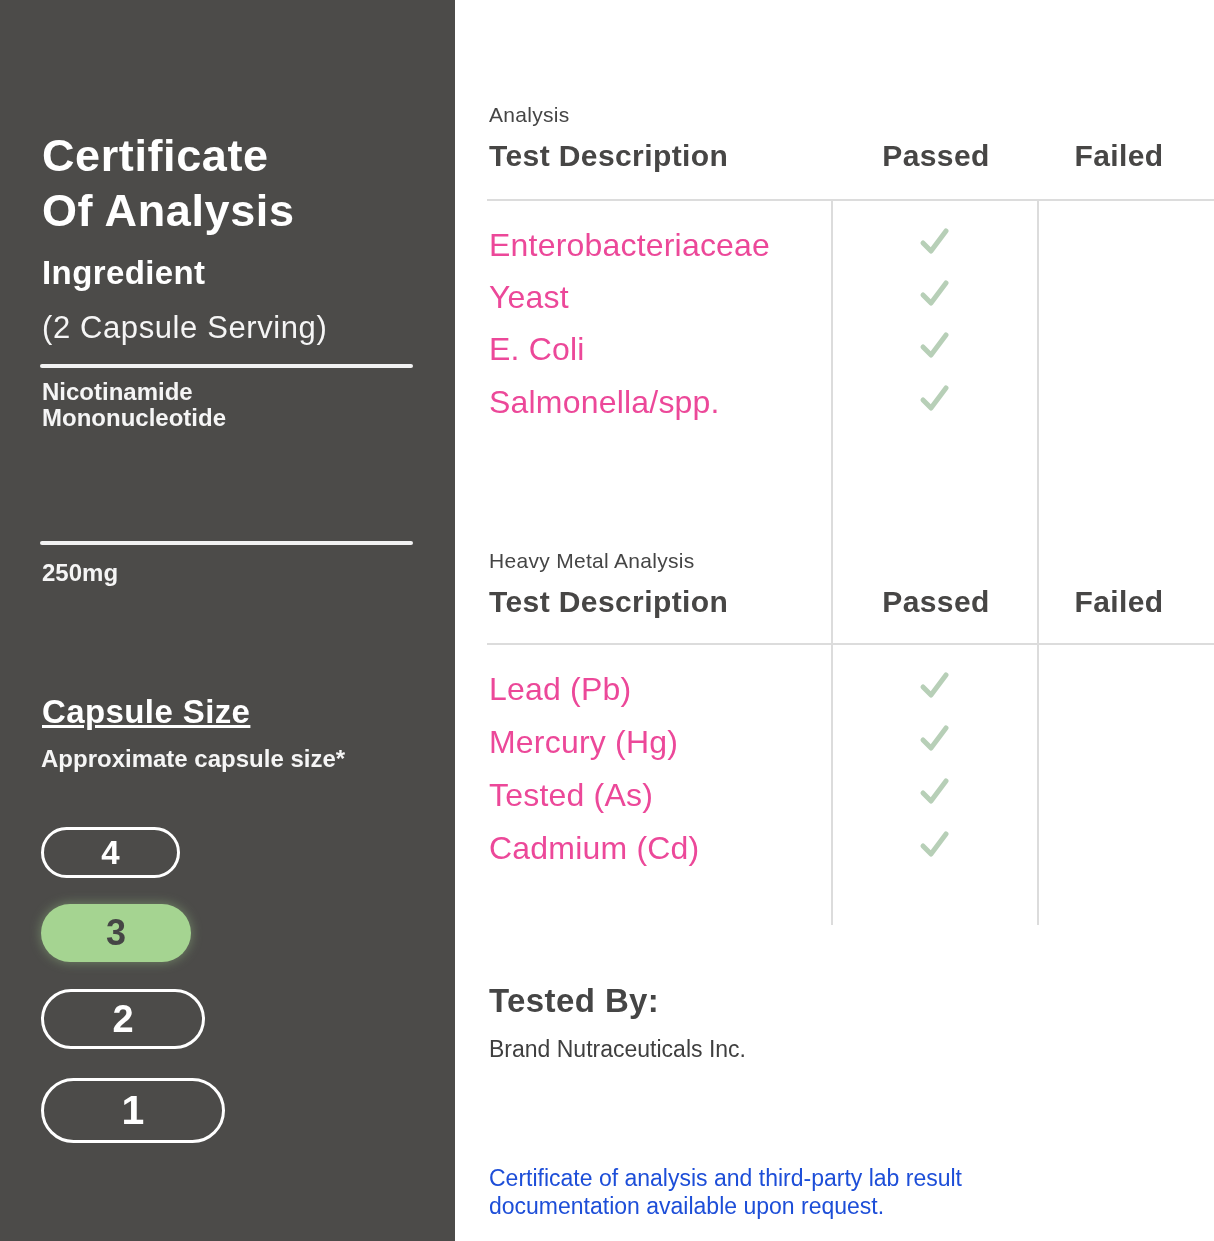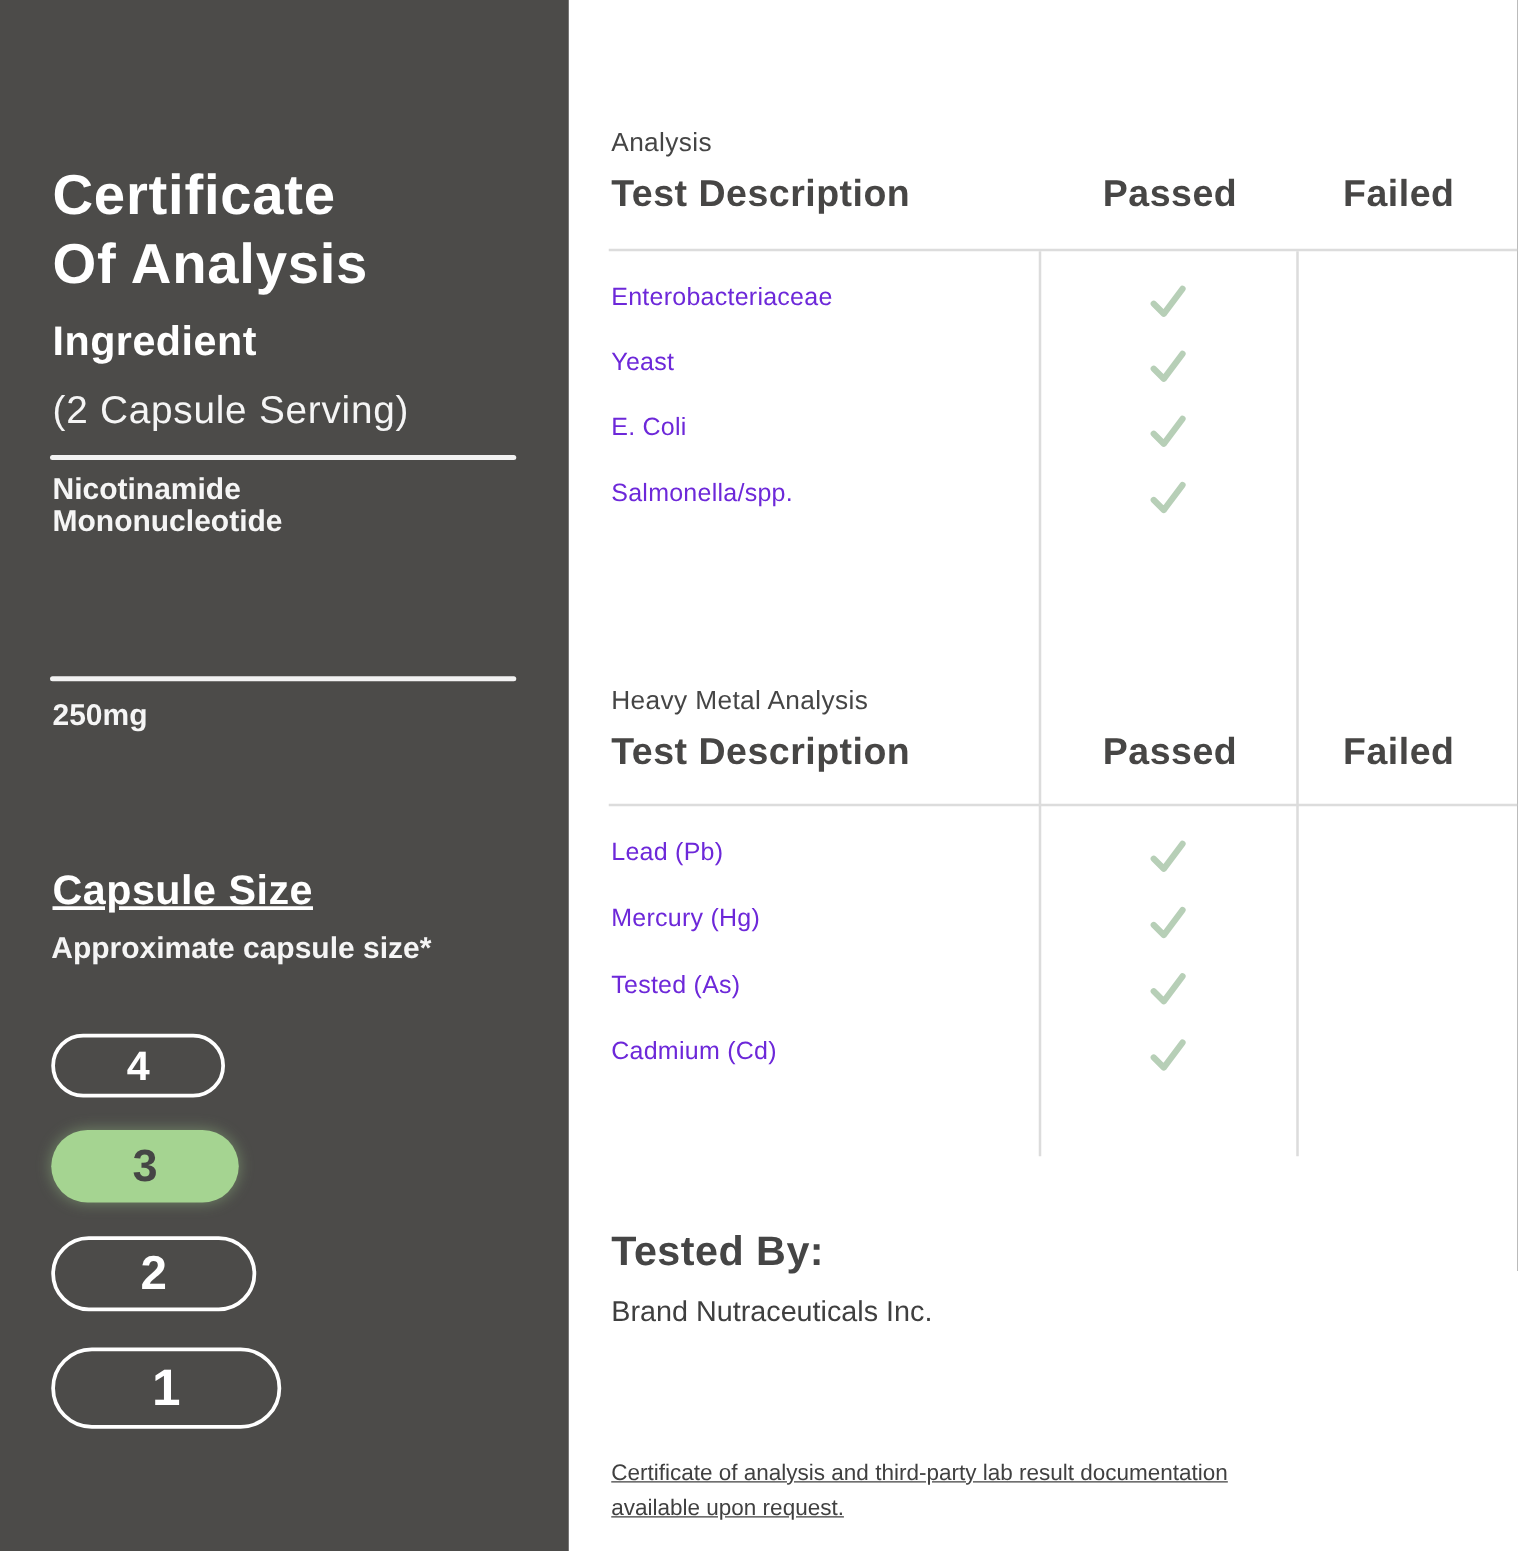--- a/index.html
+++ b/index.html
@@ -32,28 +32,28 @@
   }
   .pill-4{top:827px;width:139px;height:51px;font-size:33px;}
   .pill-3{top:904px;width:150px;height:58px;font-size:36px;}
   .pill-2{top:989px;width:164px;height:60px;font-size:38px;}
   .pill-1{top:1078px;width:184px;height:65px;font-size:41px;}
 
   
   .tbl-label{font-size:21px;color:#454545;letter-spacing:0.3px;}
   .tbl-head{font-size:30px;font-weight:700;color:#474645;letter-spacing:0.4px;}
   .cell-center{text-align:center;}
-  .row-label{font-size:20px;color:#6d28d9;letter-spacing:0.2px;}
+  .row-label{font-size:32px;color:#ec4899;letter-spacing:0.2px;}
   .hline{position:absolute;left:487px;right:0;height:2px;background:var(--table-line,#dcdcdc);}
   .vline{position:absolute;width:2px;background:var(--table-line,#dcdcdc);}
   .check-cell{position:absolute;left:831px;width:206px;display:flex;justify-content:center;}
   svg.check{color:var(--checkmark,#b7cfb7);}
   .tested-heading{font-size:33px;font-weight:700;color:#454545;letter-spacing:0.4px;}
   .tested-value{font-size:23px;color:#3f3f3f;text-align:right;}
-  .footnote{font-size:18px;color:#404040;line-height:28px;width:520px;text-decoration:underline;}
+  .footnote{font-size:23px;color:#1d4ed8;line-height:28px;width:520px;}
 </style>
 </head>
 <body>
 
 <div class="page">
 
   <aside class="sidebar">
     <h1 class="abs coa-title">
       <span>Certificate</span>
       <span>Of Analysis</span>

